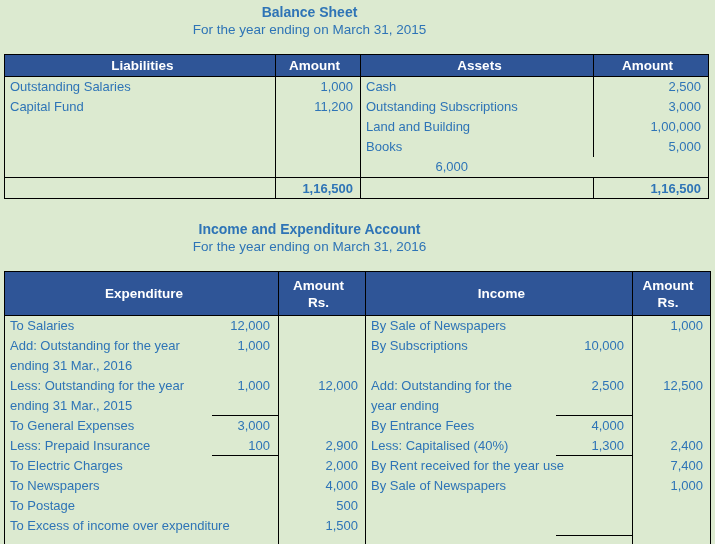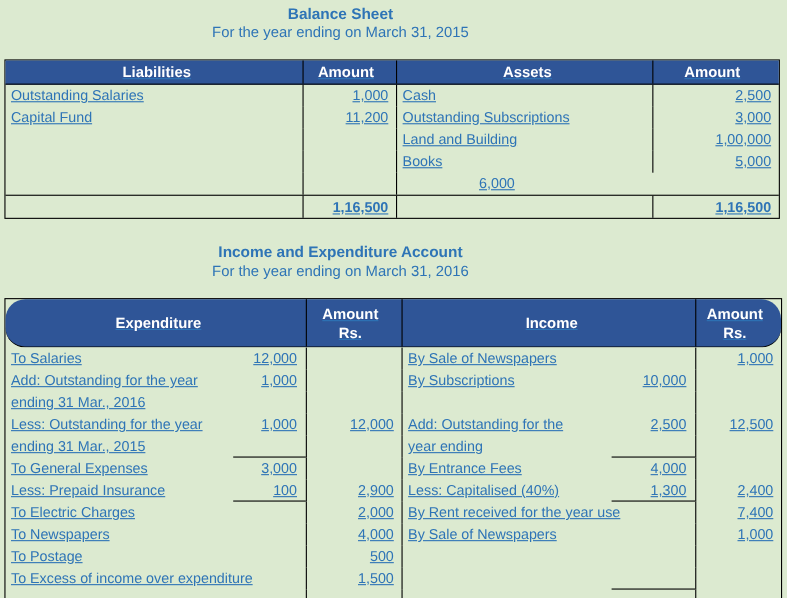--- a/index.html
+++ b/index.html
@@ -22,21 +22,20 @@
   }
   .t-sub{
     text-align:center;font-size:13.5px;line-height:17px;padding-bottom:16px;
   }
   .gap{height:18px;}
   .tbl{
     margin-left:4px;
     border:1px solid var(--line);
     box-sizing:border-box;
     font-size:13px;
-    text-decoration:underline;
   }
   .tbl1{width:705px;}
   .tbl2{width:707px;}
   .row{display:flex;box-sizing:border-box;}
   .cell{
     box-sizing:border-box;
     border-right:1px solid var(--line);
     white-space:nowrap;
     overflow:visible;
   }
@@ -44,21 +43,21 @@
   
   .hr1{height:22px;background:var(--hdr);color:#fff;font-weight:bold;border-bottom:1px solid var(--line);}
   .hr1 .cell{display:flex;align-items:center;justify-content:center;font-size:13.5px;}
   .br1{height:20px;line-height:20px;}
   .c-l1{width:271px;padding-left:5px;}
   .c-l2{width:85px;text-align:right;padding-right:7px;}
   .c-l3{width:233px;padding-left:5px;}
   .c-l4{width:114px;text-align:right;padding-right:7px;}
   .tr1{height:21px;line-height:21px;border-top:1px solid var(--line);font-weight:bold;}
   
-  .hr2{height:44px;background:var(--hdr);color:#fff;font-weight:bold;border-bottom:1px solid var(--line);border-radius:18px;}
+  .hr2{height:44px;background:var(--hdr);color:#fff;font-weight:bold;border-bottom:1px solid var(--line);}
   .hr2 .cell{display:flex;flex-direction:column;align-items:center;justify-content:center;font-size:13.5px;line-height:17px;}
   .br2{height:20px;line-height:20px;}
   .c-exp{width:274px;display:flex;padding-left:5px;}
   .c-a2{width:87px;text-align:right;padding-right:7px;}
   .c-inc{width:267px;display:flex;padding-left:5px;}
   .c-a4{width:77px;text-align:right;padding-right:7px;}
   .desc{flex:1 1 auto;min-width:0;}
   .inner{flex:0 0 auto;text-align:right;padding-right:8px;box-sizing:border-box;}
   .c-exp .inner{width:66px;}
   .c-inc .inner{width:76px;}

